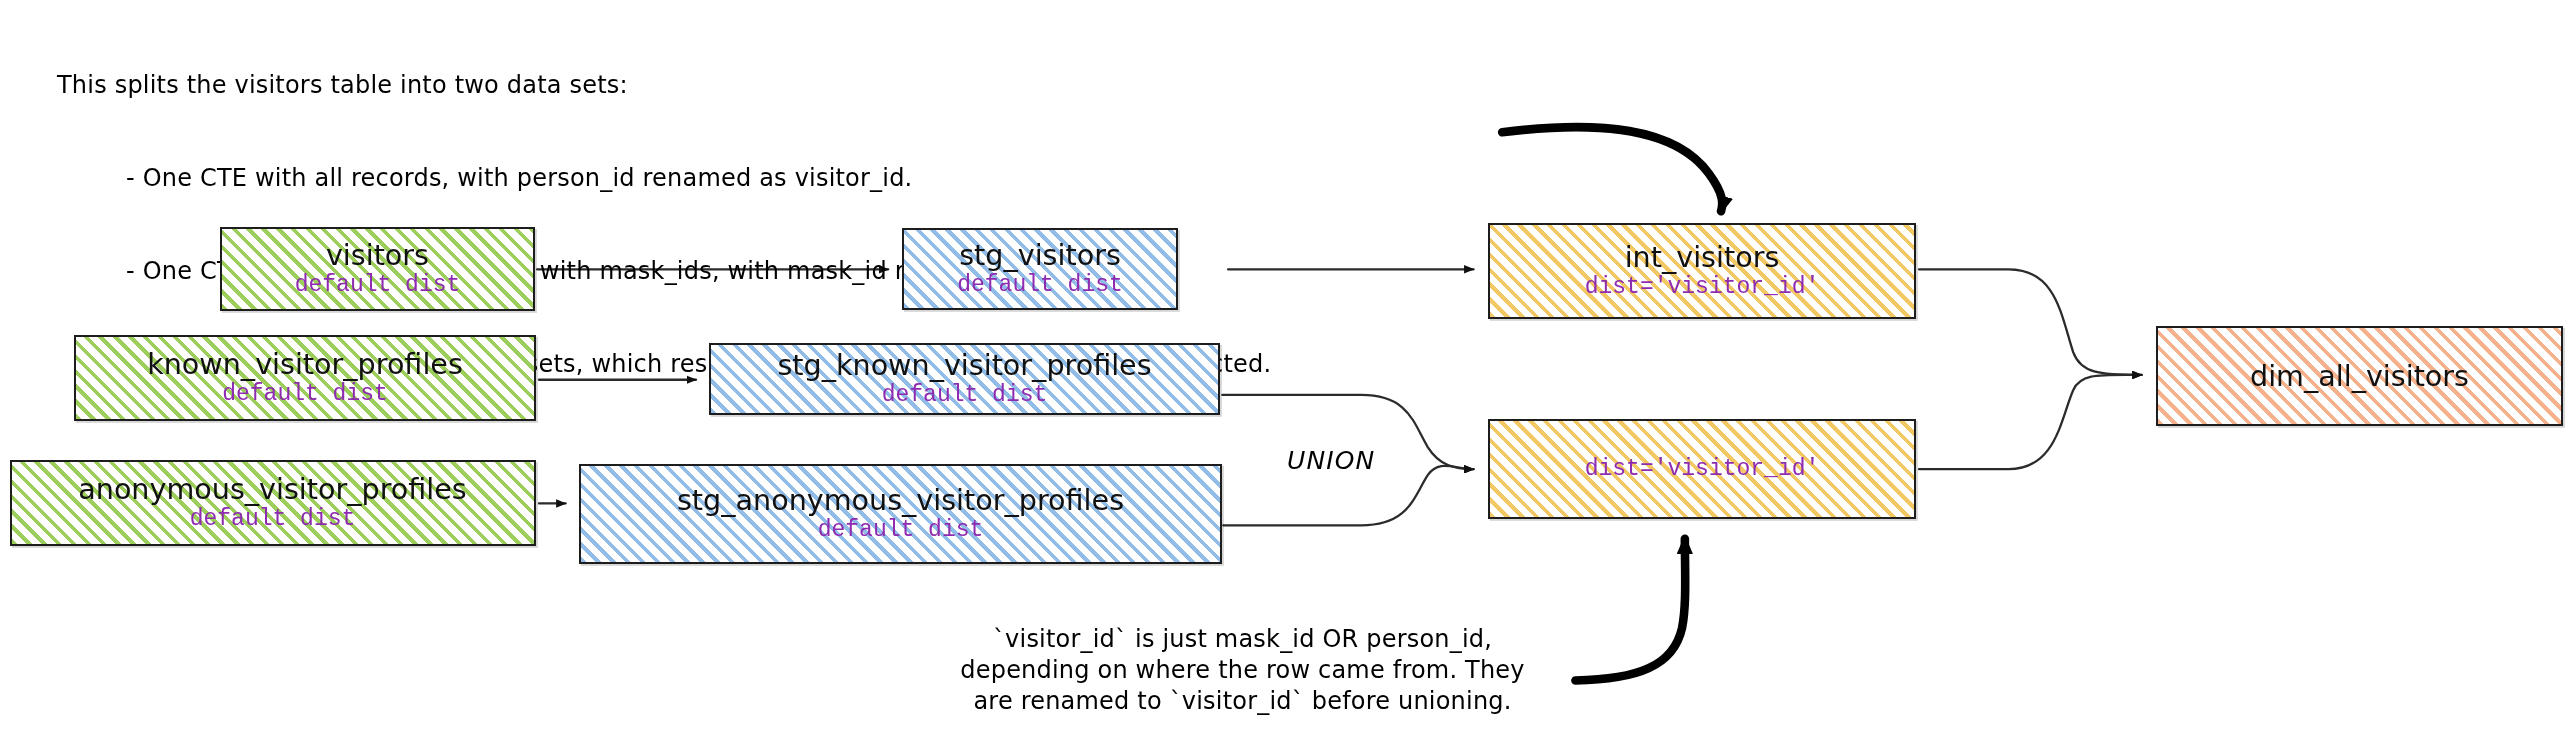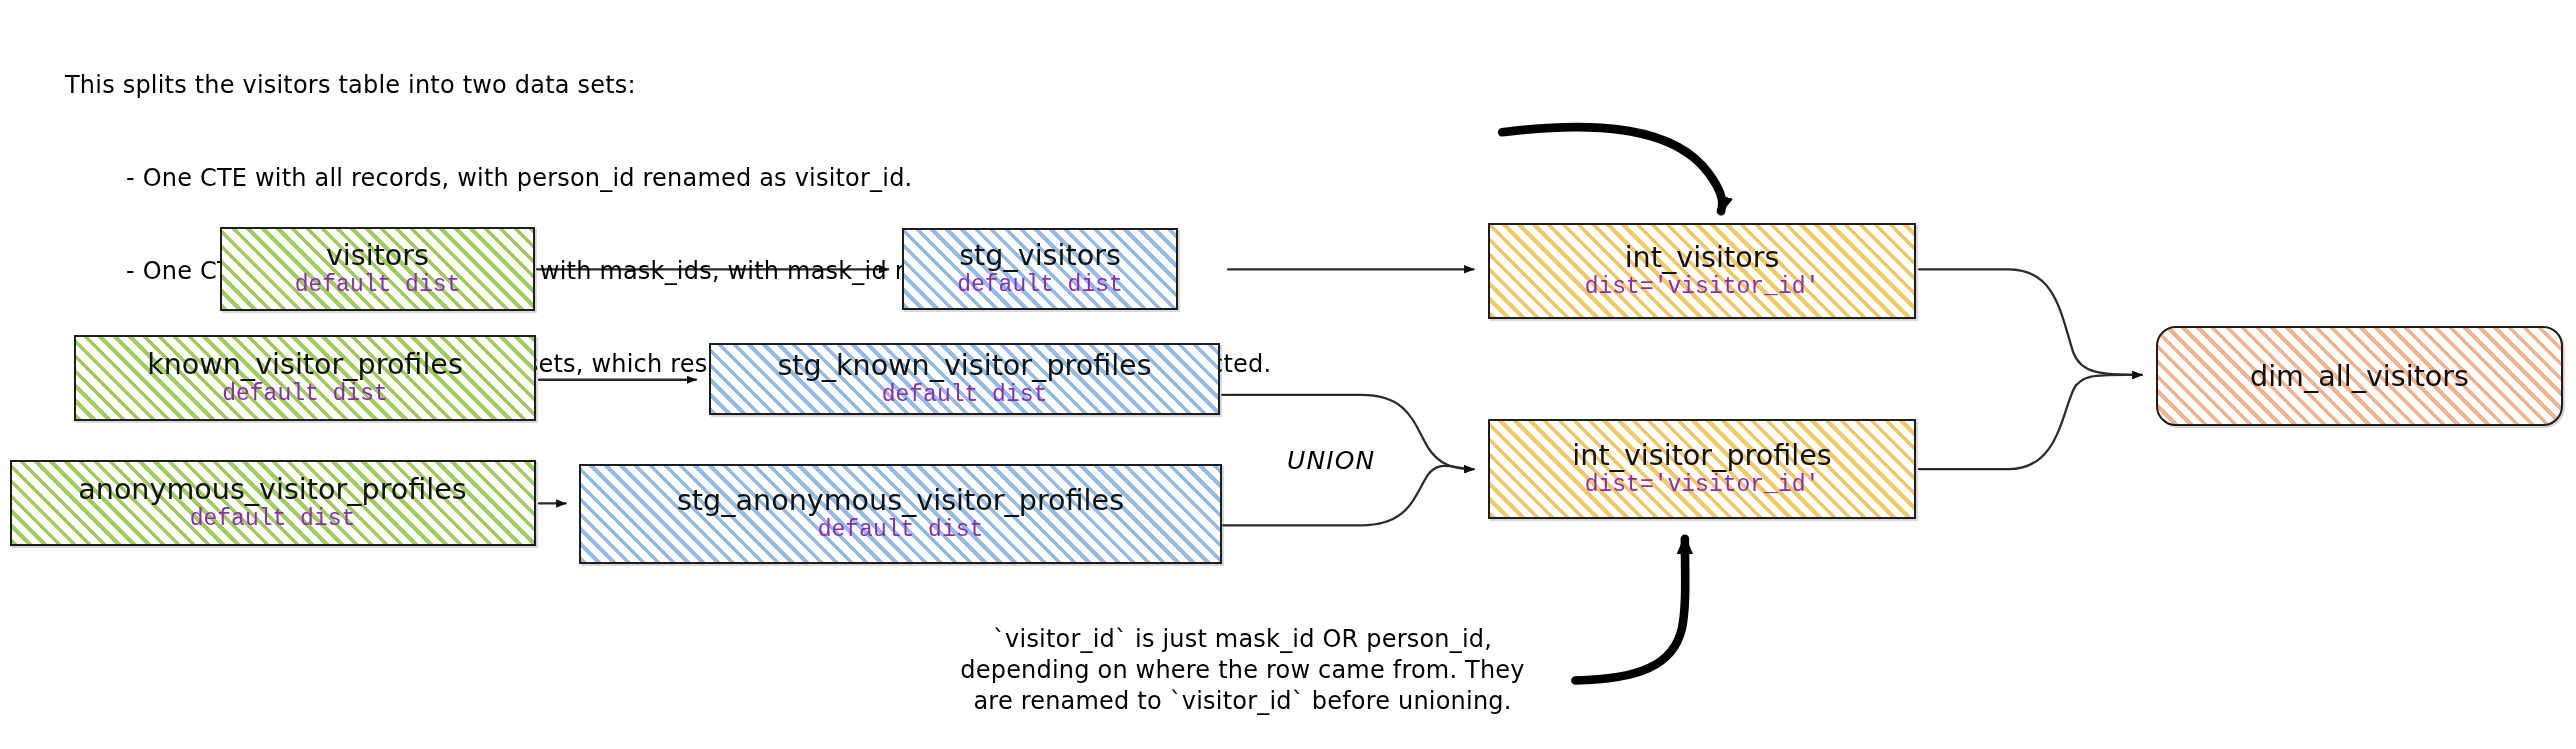--- a/index.html
+++ b/index.html
@@ -29,21 +29,21 @@
   .annot {
     position: absolute;
     color: #000000;
     font-family: "DejaVu Sans", sans-serif;
     font-size: 24px;
     line-height: 31px;
     white-space: pre;
     letter-spacing: 0.2px;
   }
   #note-top { left: 57px; top: 7.6px; }
-  #note-top .l0 { margin-left: 8px; }
+  #note-top .l0 { margin-left: 0px; }
   #note-top .l1,
   #note-top .l2,
   #note-top .l3 { margin-left: 69px; }
 
   #note-bottom {
     left: 938px;
     top: 624px;
     text-align: center;
     width: 609px;
     white-space: normal;
@@ -125,21 +125,21 @@
 
   
   #n-visitors                   { left: 220px;  top: 227px; width: 315px; height: 84px; }
   #n-known                      { left: 74px;   top: 335px; width: 462px; height: 86px; text-align: right; }
   #n-anonymous                  { left: 9.5px;   top: 460px; width: 526px; height: 86px; }
   #n-stg-visitors               { left: 902px;  top: 228px; width: 276px; height: 82px; }
   #n-stg-known                  { left: 709px;  top: 343px; width: 511px; height: 72px; text-align: center; }
   #n-stg-anonymous              { left: 579px;  top: 464px; width: 643px; height: 100px; }
   #n-int-visitors               { left: 1488px; top: 223px; width: 428px; height: 96px; }
   #n-int-visitor-profiles       { left: 1488px; top: 419px; width: 428px; height: 100px; }
-  #n-dim-all-visitors           { left: 2156px; top: 326px; width: 407px; height: 100px; border-radius: 20px; }
+  #n-dim-all-visitors           { left: 2156px; top: 326px; width: 407px; height: 100px; }
 </style>
 </head>
 <body>
 
 <div id="stage">
 
   <svg id="edges" viewBox="0 0 2706 787" xmlns="http://www.w3.org/2000/svg">
     <defs>
       <marker id="ah" markerWidth="11" markerHeight="9" refX="10" refY="4.5" orient="auto" markerUnits="userSpaceOnUse">
         <path d="M0,0 L11,4.5 L0,9 z" fill="#111111"></path>
@@ -218,21 +218,20 @@
     <div class="title">stg_anonymous_visitor_profiles</div>
     <div class="sub">default dist</div>
   </div>
 
   <div id="n-int-visitors" class="node fill-yellow">
     <div class="title">int_visitors</div>
     <div class="sub">dist='visitor_id'</div>
   </div>
 
   <div id="n-int-visitor-profiles" class="node fill-yellow">
-    <div class="title">int_visitor_profiles</div>
     <div class="sub">dist='visitor_id'</div>
   </div>
 
   <div id="n-dim-all-visitors" class="node fill-orange single">
     <div class="title">dim_all_visitors</div>
   </div>
 
 </div>
 
 

